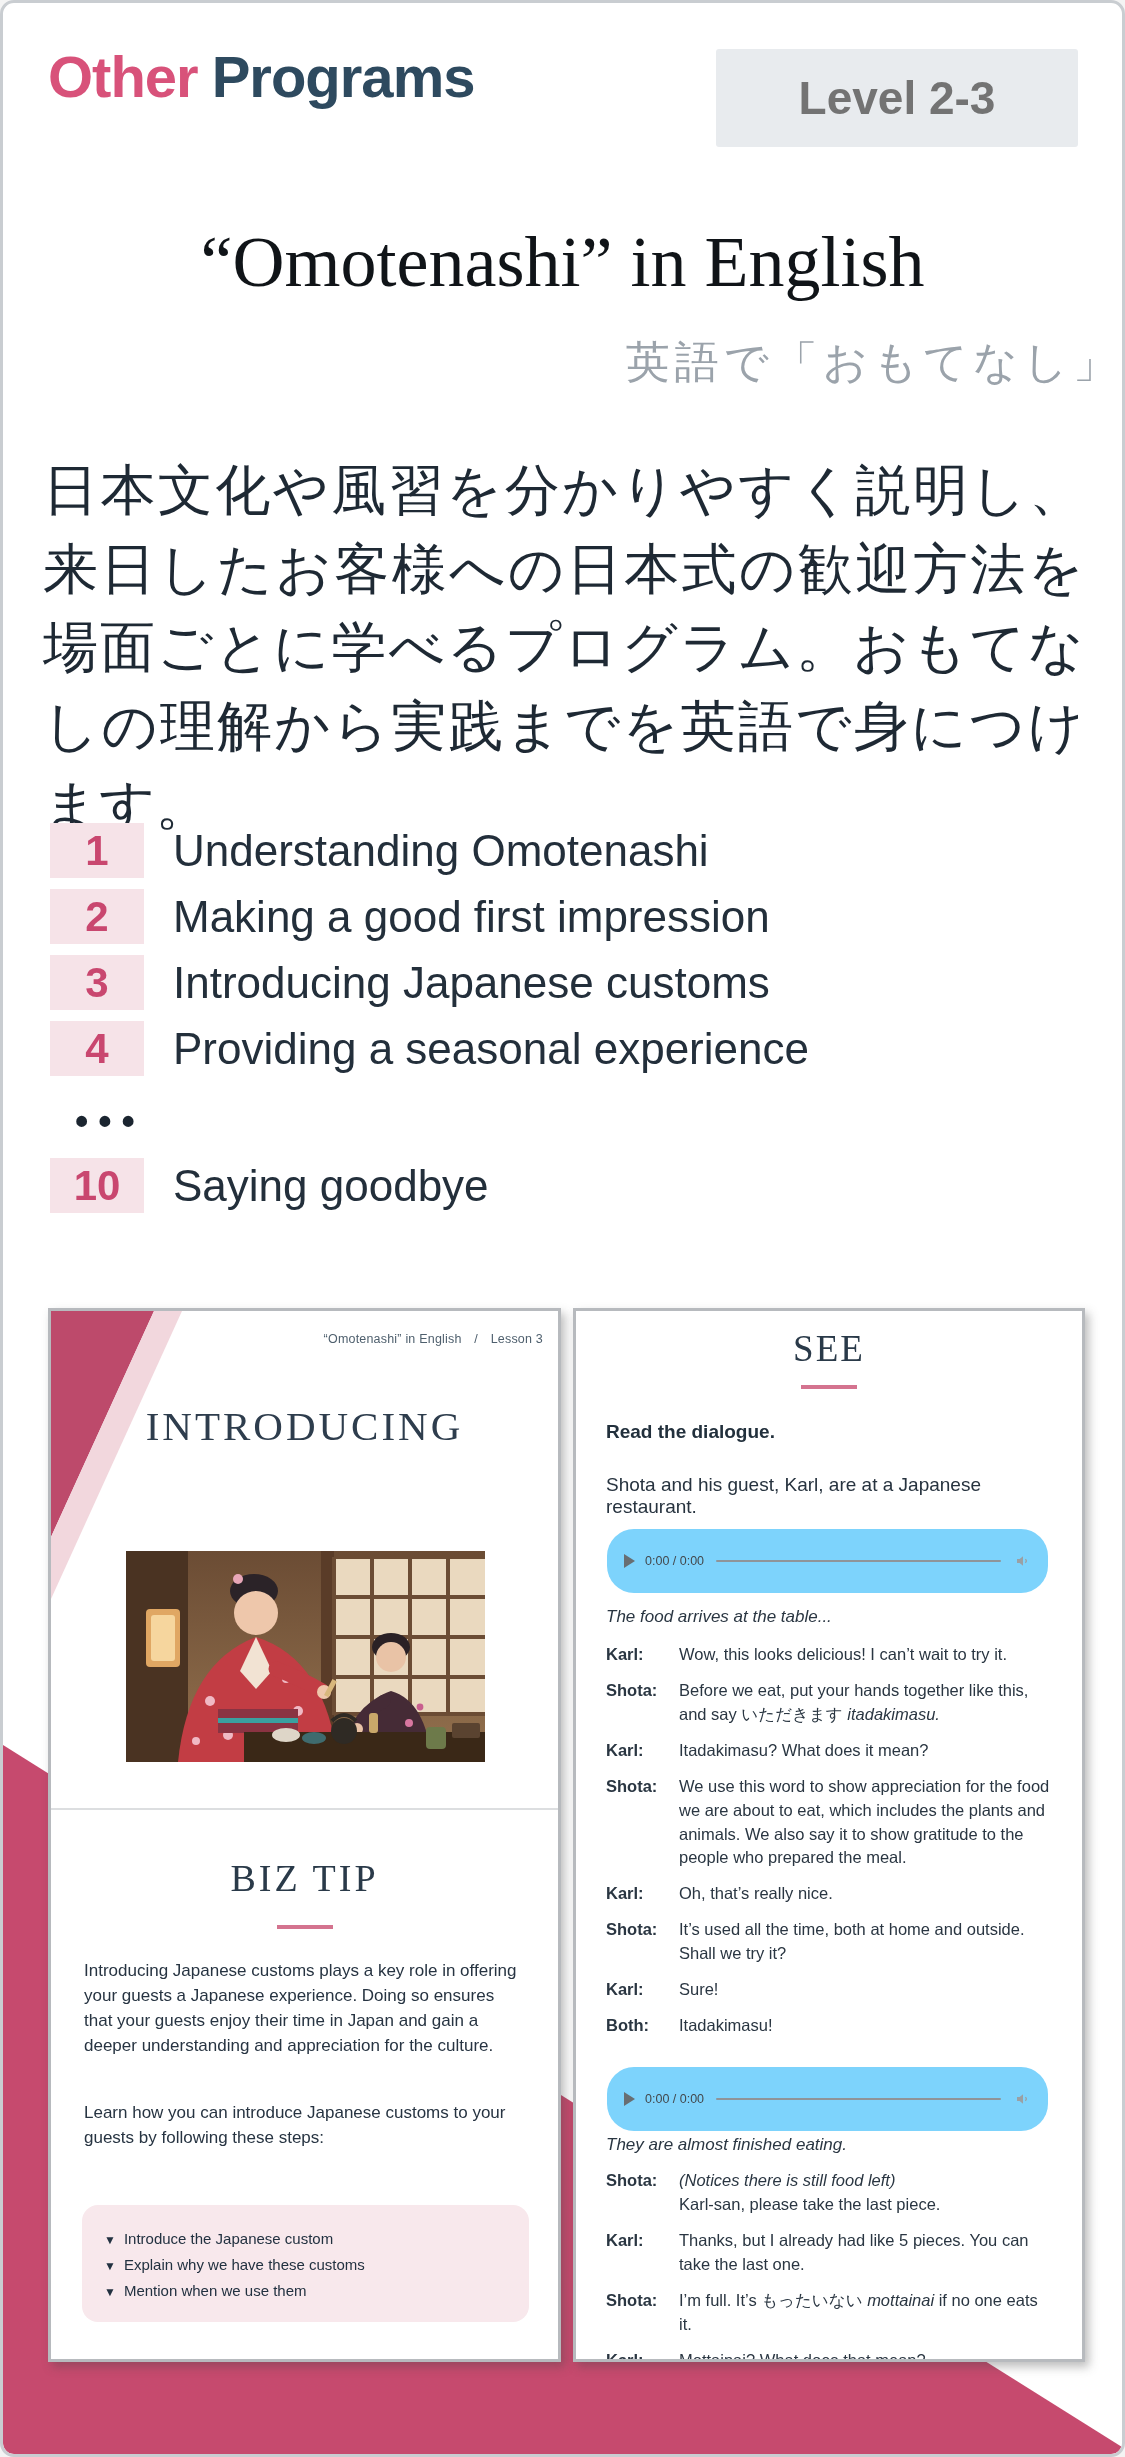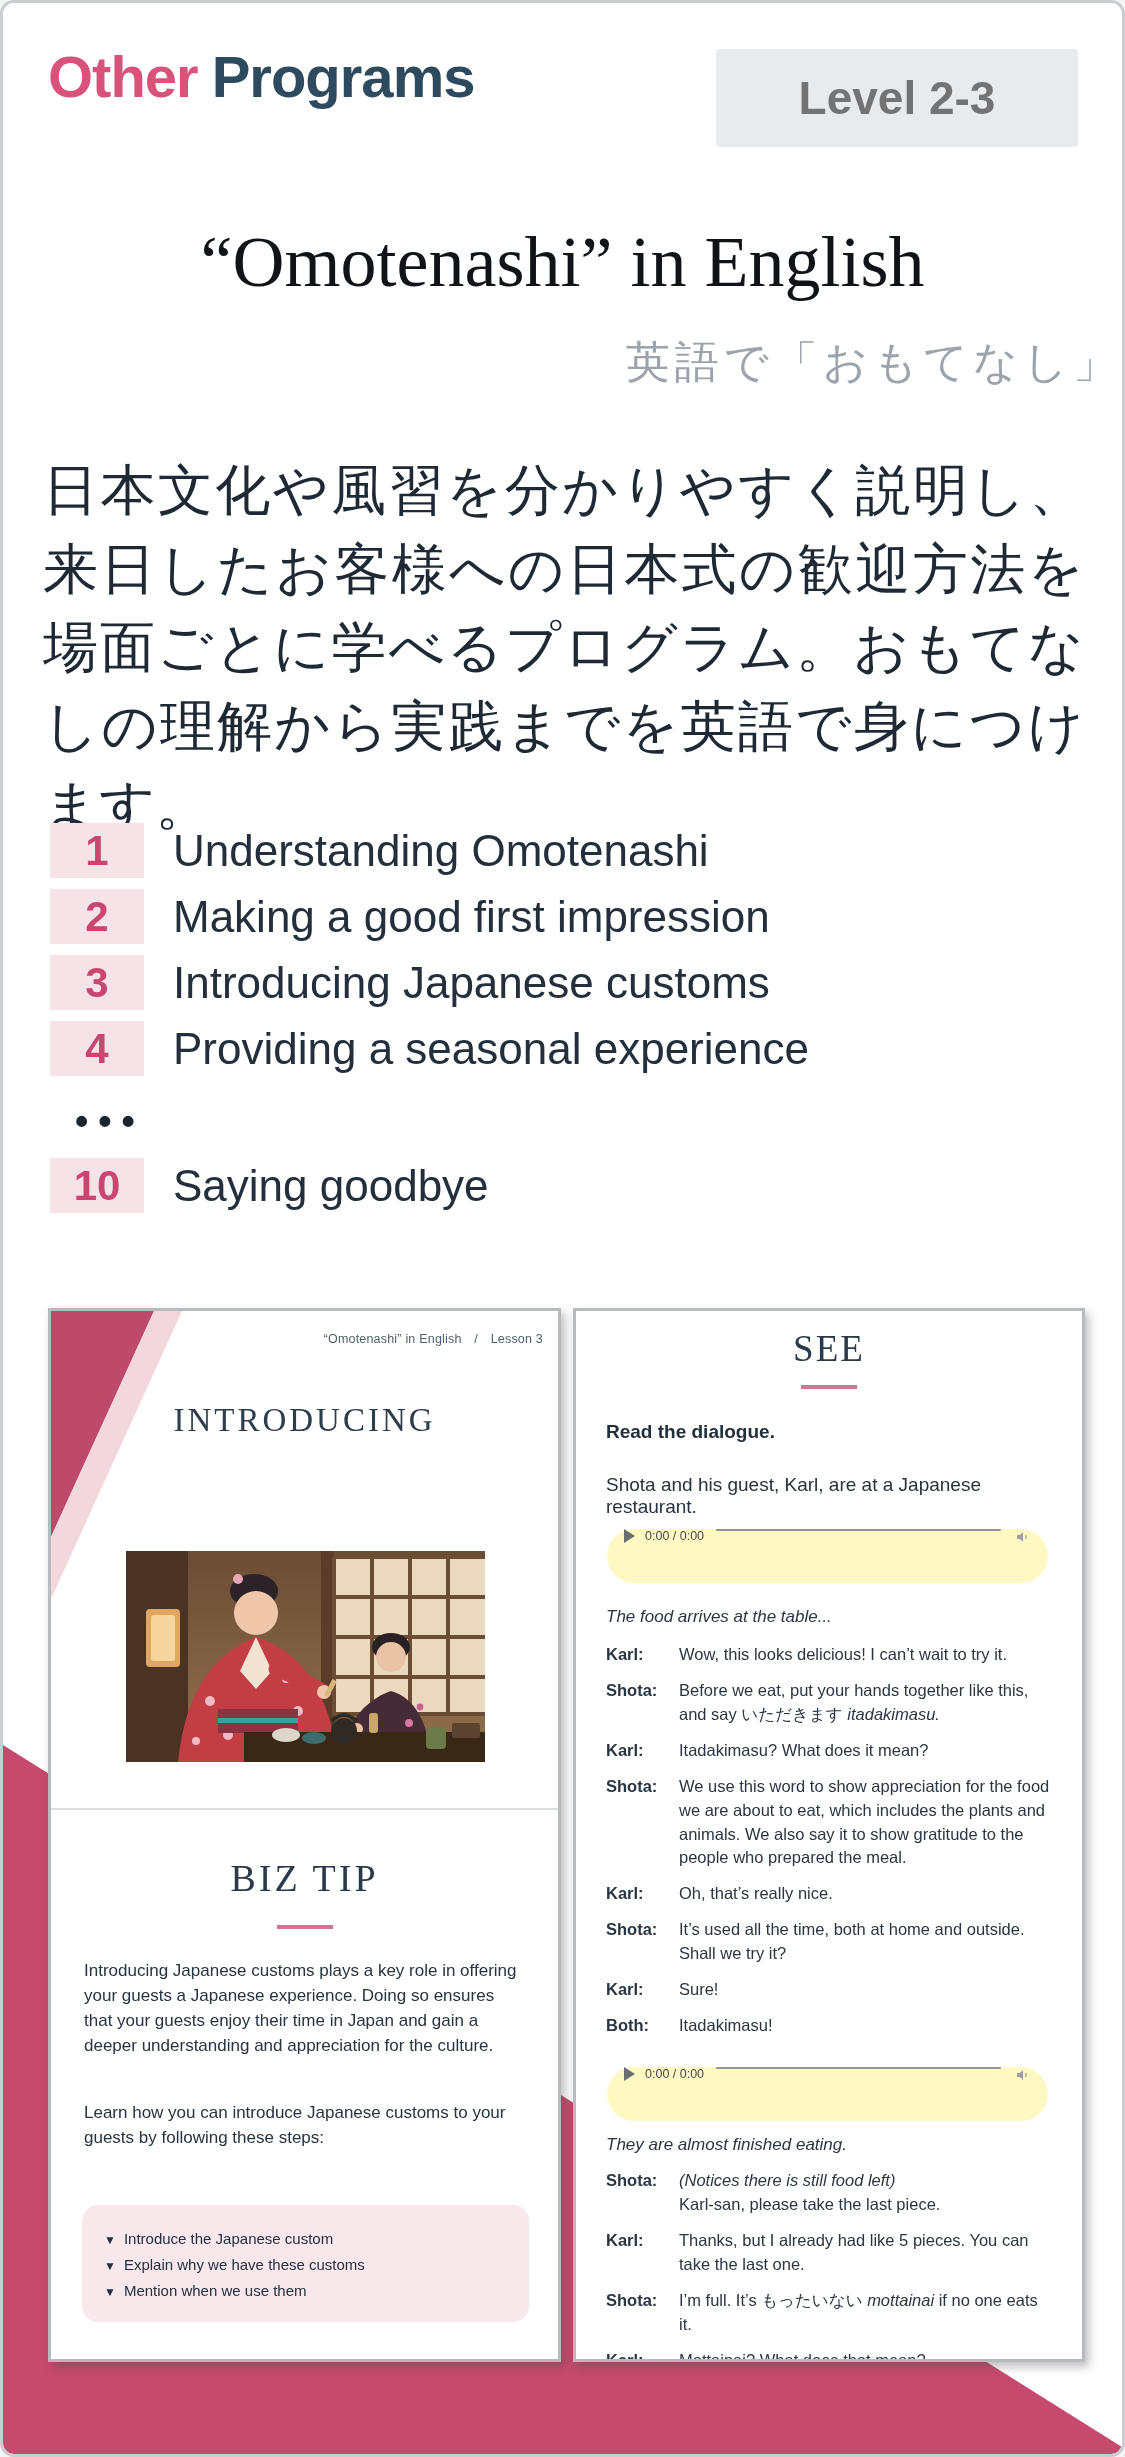--- a/index.html
+++ b/index.html
@@ -40,43 +40,43 @@
   
   .card{position:absolute;top:1305px;height:1048px;background:#fff;border:3px solid #b7babe;
       box-shadow:4px 5px 9px rgba(70,70,70,.35);z-index:2;overflow:hidden;}
   .card-left{left:45px;width:507px;}
   .card-right{left:570px;width:506px;}
 
   
   .corner-svg{position:absolute;left:0;top:0;}
   .slide-breadcrumb{position:absolute;top:20px;right:15px;font-size:12.5px;color:#4e5f6d;letter-spacing:.2px;}
   .slide-title{position:absolute;top:86px;left:0;width:100%;text-align:center;
-      font-family:"Liberation Serif",serif;font-size:33px;letter-spacing:3px;color:#2e3d4d;line-height:1.45;}
+      font-family:"Liberation Serif",serif;font-size:41px;letter-spacing:3px;color:#2e3d4d;line-height:1.45;}
   .lesson-photo{position:absolute;left:75px;top:240px;width:359px;height:211px;}
   .divider{position:absolute;left:0;right:0;top:497px;height:2px;background:#dcdee0;}
   .section-title{position:absolute;left:0;width:100%;text-align:center;
       font-family:"Liberation Serif",serif;letter-spacing:3px;color:#2a3a49;}
   .biztip-title{top:545px;font-size:38px;}
   .pink-underline{position:absolute;left:50%;transform:translateX(-50%);width:56px;height:4px;background:#d4738f;}
   .ul-left{top:614px;}
   .card-para{position:absolute;left:33px;right:31px;font-size:17px;line-height:1.47;color:#273442;}
   .para1{top:648px;}
   .para2{top:790px;}
   .steps-box{position:absolute;left:31px;right:29px;top:894px;background:#f8e8ec;border-radius:16px;
       padding:16px 20px 14px 22px;}
   .step-item{font-size:15px;color:#223140;margin:9px 0;}
   .step-bullet{font-size:12px;margin-right:8px;color:#223140;}
 
   
   .see-title{top:16px;font-size:37px;letter-spacing:2px;}
   .ul-right{top:74px;}
   .instruction{position:absolute;left:30px;top:110px;font-size:19px;font-weight:bold;color:#22303c;}
   .setting{position:absolute;left:30px;right:32px;top:163px;font-size:19px;color:#27333f;}
-  .audio-player{position:absolute;left:31px;right:34px;height:54px;background:#fef9c3;border-radius:27px;
-      display:flex;align-items:flex-start;padding:0 17px;box-sizing:border-box;}
+  .audio-player{position:absolute;left:31px;right:34px;height:64px;background:#7dd3fc;border-radius:27px;
+      display:flex;align-items:center;padding:0 17px;box-sizing:border-box;}
   .player1{top:218px;}
   .player2{top:756px;}
   .audio-time{font-size:12.5px;color:#43484c;margin:0 12px 0 10px;white-space:nowrap;}
   .audio-track{flex:1;height:2px;background:#8f9499;border-radius:1px;}
   .audio-volume{margin-left:14px;display:flex;}
   .scene{position:absolute;left:30px;right:32px;font-style:italic;font-size:17px;color:#2a3642;}
   .scene1{top:296px;}
   .scene2{top:824px;}
   .dialogue{position:absolute;left:30px;right:32px;}
   .dlg1{top:332px;}

